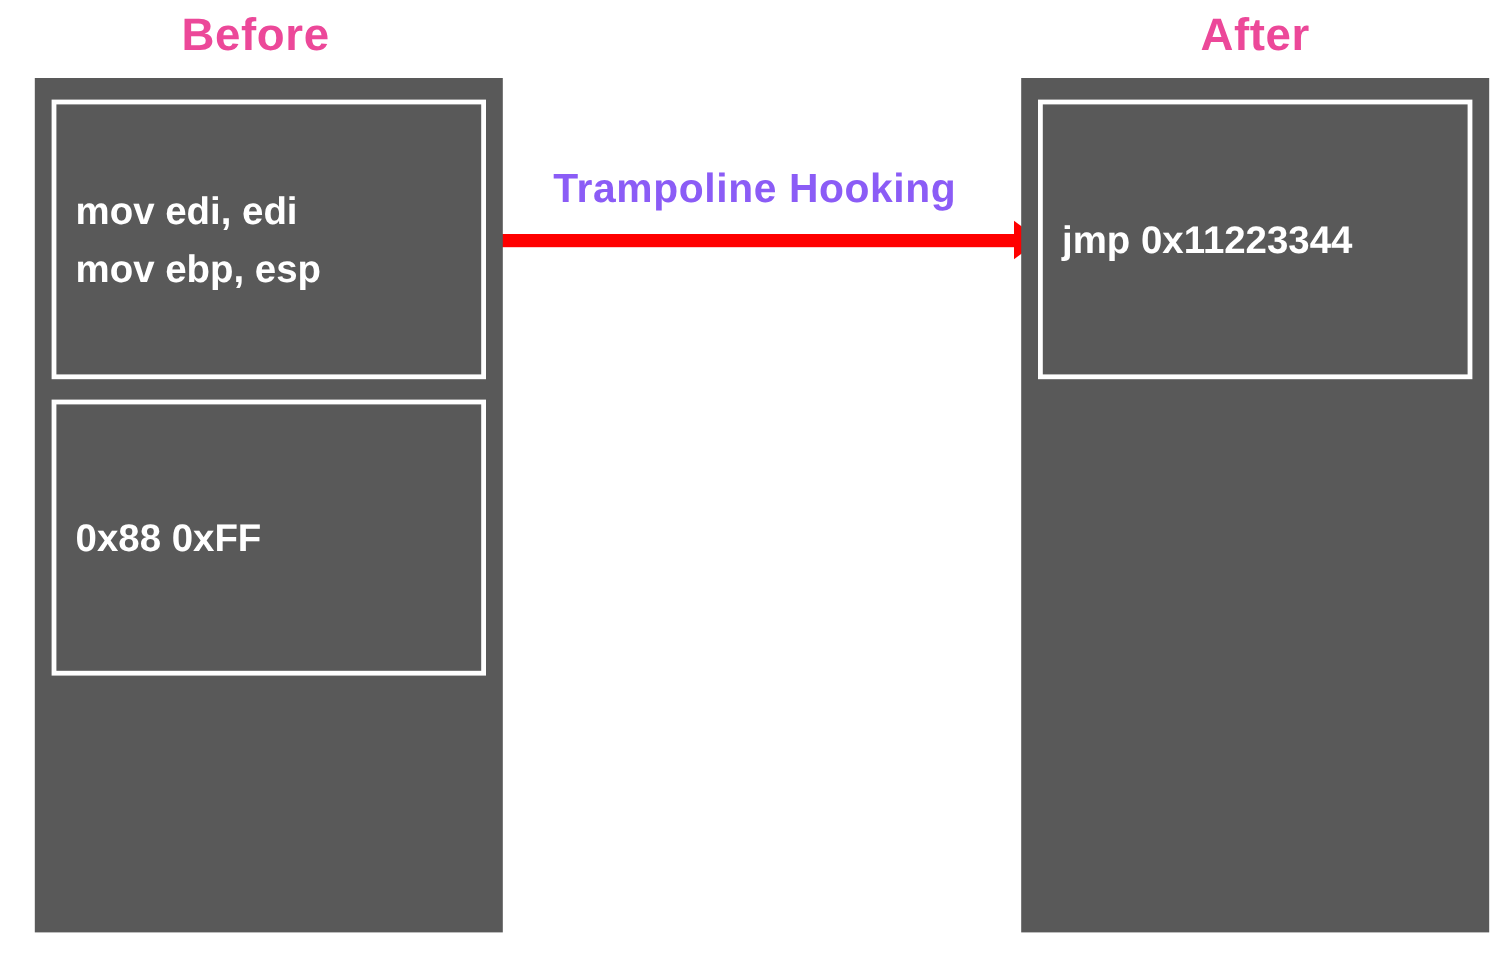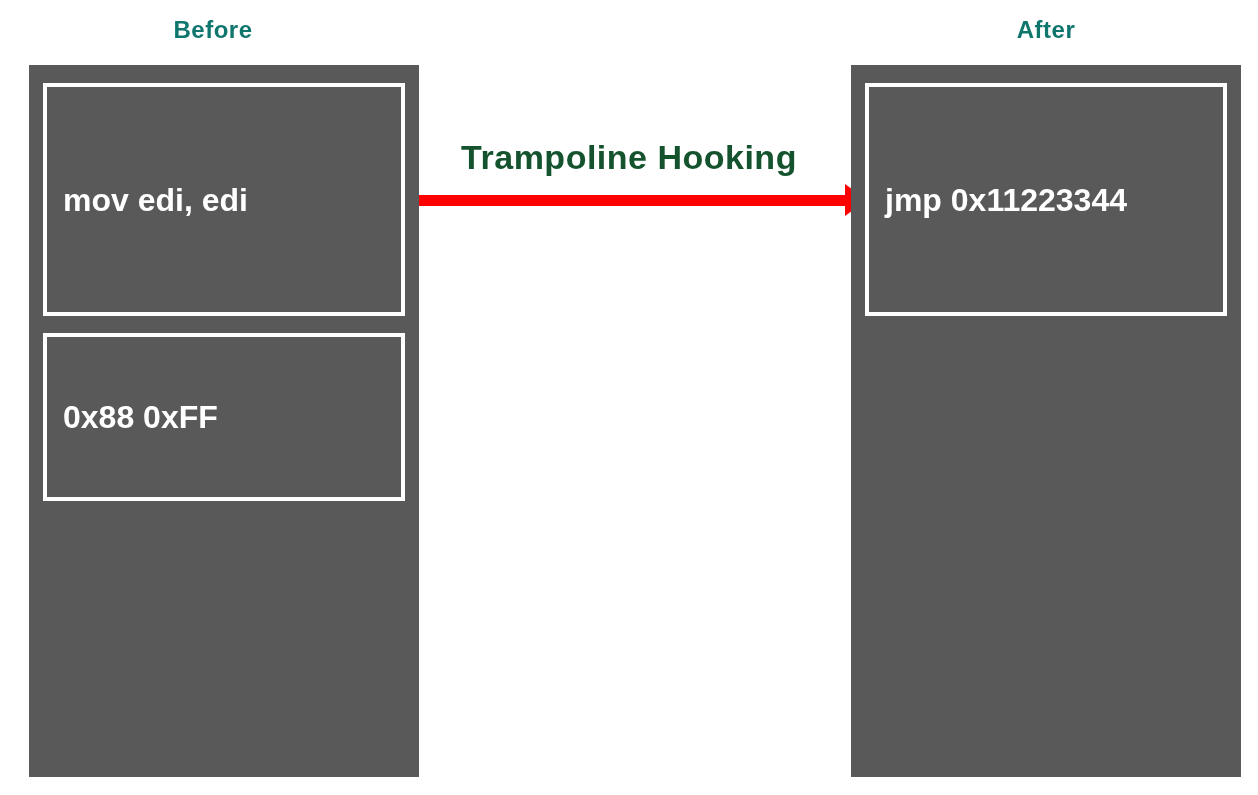--- a/index.html
+++ b/index.html
@@ -6,21 +6,21 @@
   html, body {
     width: 1258px; height: 795px;
     background: #ffffff;
     font-family: "Liberation Sans", sans-serif;
     overflow: hidden;
   }
   .stage { position: relative; width: 1258px; height: 795px; background: #ffffff; }
 
   .col-title {
     position: absolute; top: 8px; height: 44px; line-height: 44px;
-    font-size: 24px; font-weight: bold; color: #0f766e;
+    font-size: 38px; font-weight: bold; color: #ec4899;
     text-align: center; letter-spacing: 0.5px;
   }
   .col-title.left  { left: 18px;  width: 390px; }
   .col-title.right { left: 851px; width: 390px; }
 
   .column {
     position: absolute; top: 65px; width: 390px; height: 712px;
     background: #595959;
   }
   .column.left  { left: 18px; margin-left: 11px; }
@@ -28,25 +28,25 @@
 
   .membox {
     position: absolute; left: 14px; width: 362px;
     background: #595959; border: 4px solid #ffffff;
     display: flex; flex-direction: column; justify-content: center;
     padding-left: 16px;
     color: #ffffff; font-weight: bold; font-size: 32px; line-height: 48px;
     white-space: nowrap;
   }
   .membox.top    { top: 18px;  height: 233px; }
-  .membox.bottom { top: 268px; height: 168px; }
+  .membox.bottom { top: 268px; height: 230px; }
 
   .arrow-label {
     position: absolute; left: 407px; top: 138px; width: 444px;
-    text-align: center; font-size: 34px; font-weight: bold; color: #14532d;
+    text-align: center; font-size: 34px; font-weight: bold; color: #8b5cf6;
     letter-spacing: 0.5px;
   }
   .arrow-svg {
     position: absolute; left: 393px; top: 183px;
     width: 474px; height: 34px; display: block;
   }
   .arrow-svg .arrow-shape { fill: #ff0000; }
 </style>
 </head>
 <body>
@@ -60,20 +60,21 @@
   <div class="arrow-label">Trampoline Hooking</div>
 
   <svg class="arrow-svg" viewBox="0 0 474 34" preserveAspectRatio="none" aria-hidden="true">
     <rect class="arrow-shape" x="0" y="12" width="454" height="11"></rect>
     <polygon class="arrow-shape" points="452,1 474,17 452,33"></polygon>
   </svg>
 
   <div class="column left">
     <div class="membox top">
       <div class="line">mov edi, edi</div>
+      <div class="line">mov ebp, esp</div>
     </div>
     <div class="membox bottom">
       <div class="line">0x88 0xFF</div>
     </div>
   </div>
 
   <div class="column right">
     <div class="membox top">
       <div class="line">jmp 0x11223344</div>
     </div>

